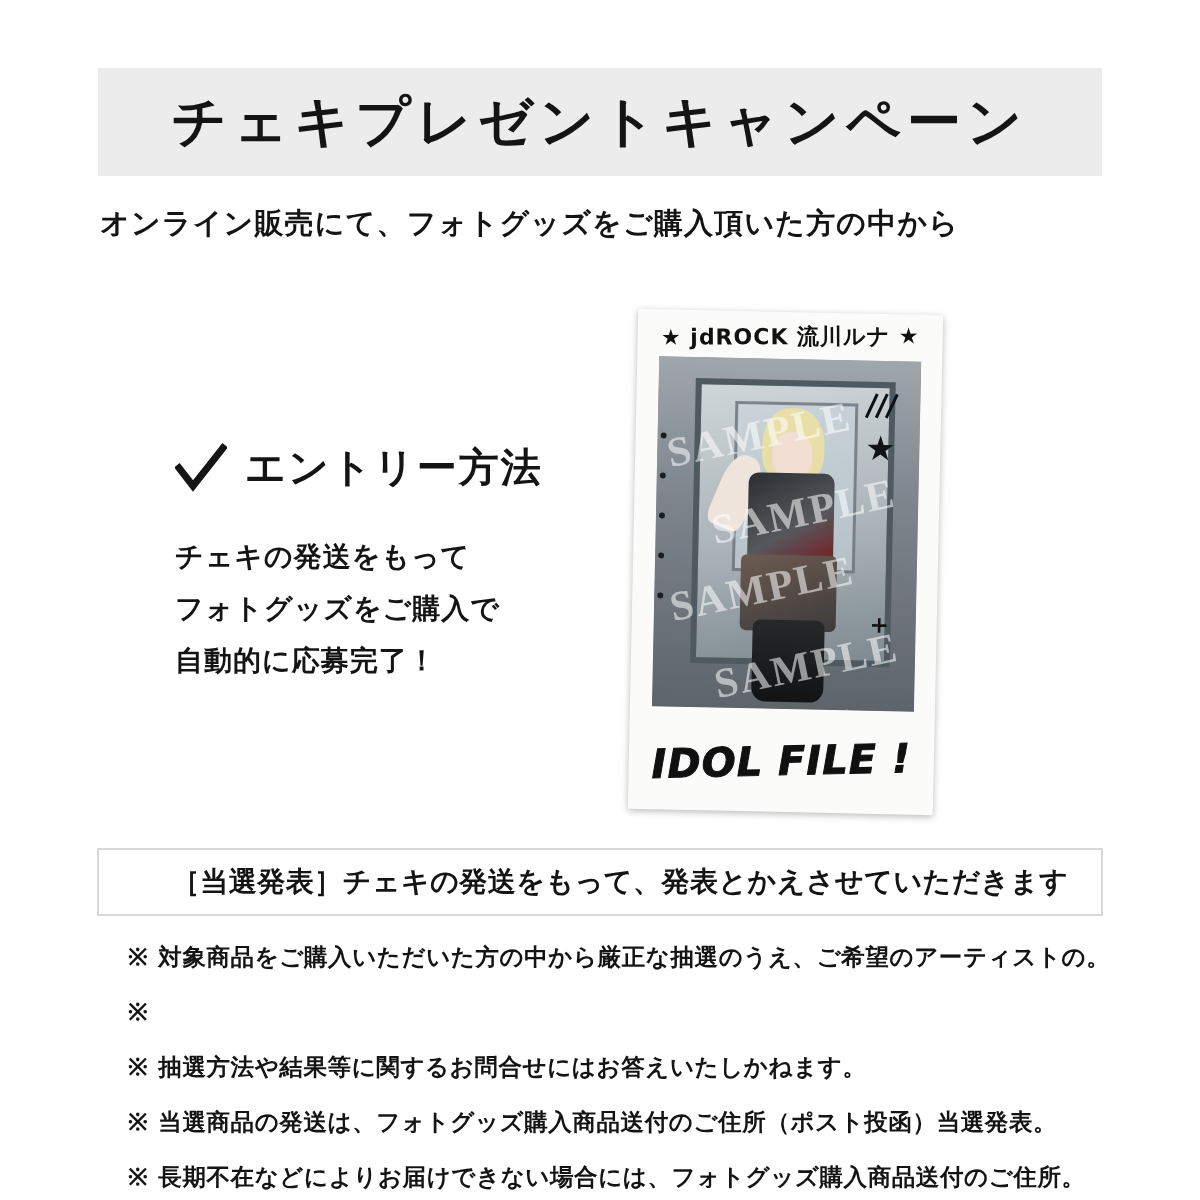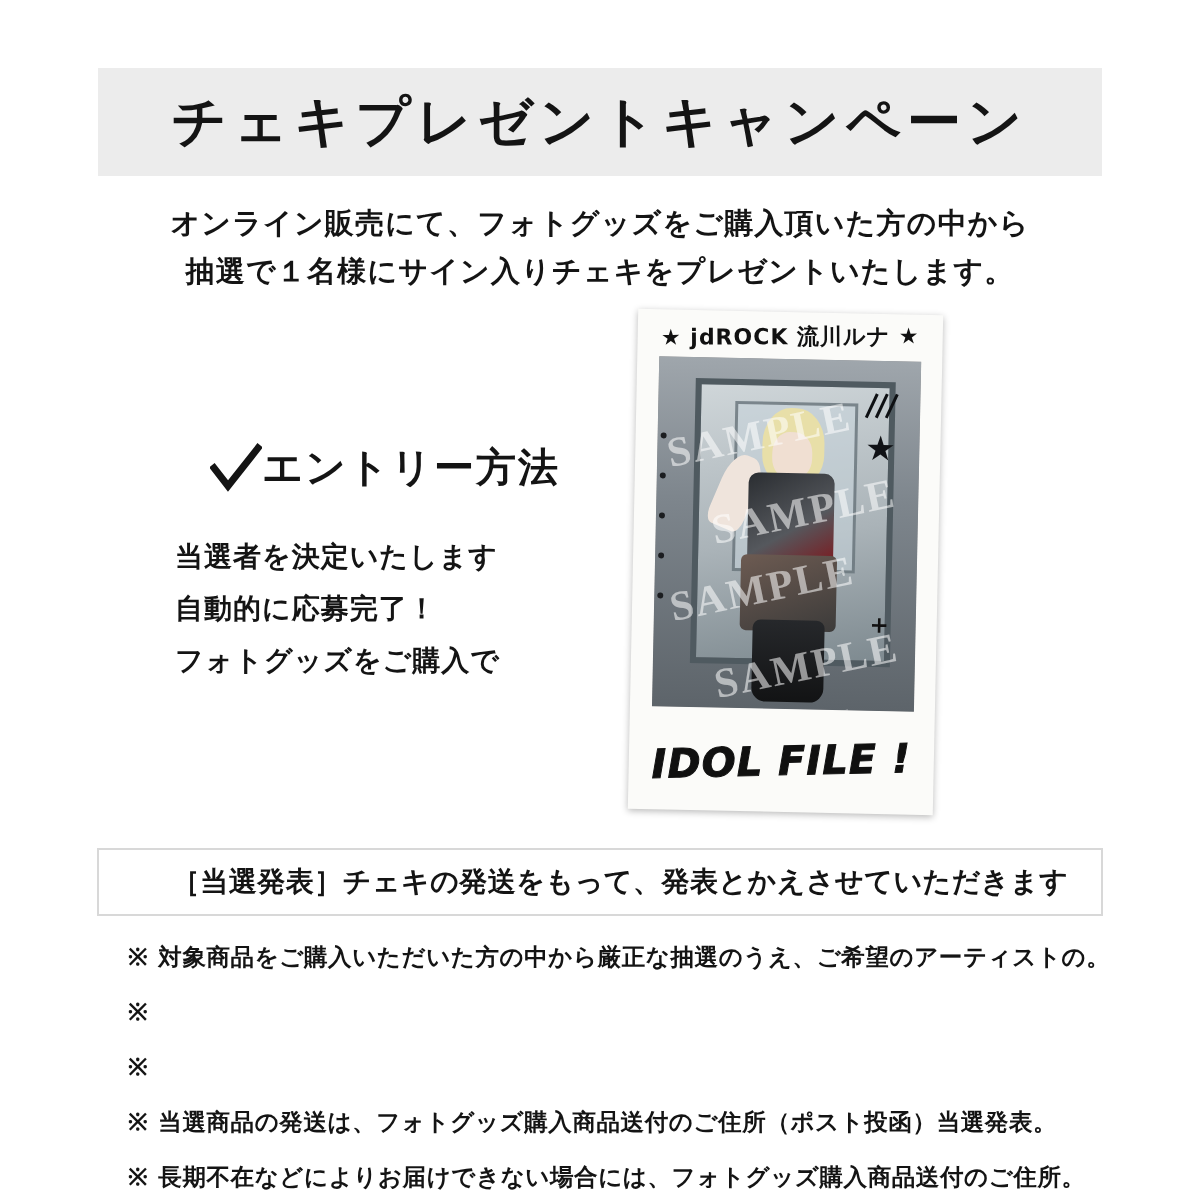--- a/index.html
+++ b/index.html
@@ -40,40 +40,38 @@
     color: #141414;
     white-space: nowrap;
   }
 
   
   .lead {
     position: absolute;
     left: 100px;
     top: 200px;
     width: 1000px;
-    text-align: center;
     font-size: 29px;
     font-weight: 700;
     line-height: 1.65;
     letter-spacing: 1.2px;
     color: #141414;
   }
 
   
   .entry-block {
     position: absolute;
     left: 175px;
     top: 440px;
     width: 420px;
   }
   .entry-heading {
     display: flex;
     align-items: center;
-    gap: 0;
-    justify-content: center;
+    gap: 18px;
   }
   .check-icon {
     width: 52px;
     height: 52px;
     flex: 0 0 auto;
     display: block;
   }
   .entry-heading-label {
     font-size: 40px;
     font-weight: 700;
@@ -358,34 +356,33 @@
 <body>
 
 <div class="page">
 
   <div class="title-band">
     <div class="title-text">チェキプレゼントキャンペーン</div>
   </div>
 
   <div class="lead">
     <div>オンライン販売にて、フォトグッズをご購入頂いた方の中から</div>
-    <div>抽選で１名様にサイン入りチェキをプレゼントいたします。</div>
   </div>
 
   <div class="entry-block">
     <div class="entry-heading">
       <svg class="check-icon" viewBox="0 0 52 52">
         <path d="M4 26 L18 44 L48 6" fill="none" stroke="#141414" stroke-width="7" stroke-linecap="square" stroke-linejoin="miter"></path>
       </svg>
       <div class="entry-heading-label">エントリー方法</div>
     </div>
     <div class="entry-lines">
-      <div>当選者を決定いたします</div>
+      <div>チェキの発送をもって</div>
+      <div>フォトグッズをご購入で</div>
       <div>自動的に応募完了！</div>
-      <div>フォトグッズをご購入で</div>
     </div>
   </div>
 
   <div class="polaroid">
     <div class="pol-top">
       <div class="pol-handwrite">★ jdROCK 流川ルナ ★</div>
     </div>
 
     <div class="pol-photo">
       <div class="ph-wall"></div>
@@ -435,20 +432,21 @@
   <div class="notes">
     <div class="note-row">
       <span class="note-mark">※</span>
       <span>対象商品をご購入いただいた方の中から厳正な抽選のうえ、ご希望のアーティストの。</span>
     </div>
     <div class="note-row">
       <span class="note-mark">※</span>
     </div>
     <div class="note-row">
       <span class="note-mark">※</span>
+      <span>抽選方法や結果等に関するお問合せにはお答えいたしかねます。</span>
     </div>
     <div class="note-row">
       <span class="note-mark">※</span>
       <span>当選商品の発送は、フォトグッズ購入商品送付のご住所（ポスト投函）当選発表。</span>
     </div>
     <div class="note-row">
       <span class="note-mark">※</span>
       <span>長期不在などによりお届けできない場合には、フォトグッズ購入商品送付のご住所。</span>
     </div>
   </div>

